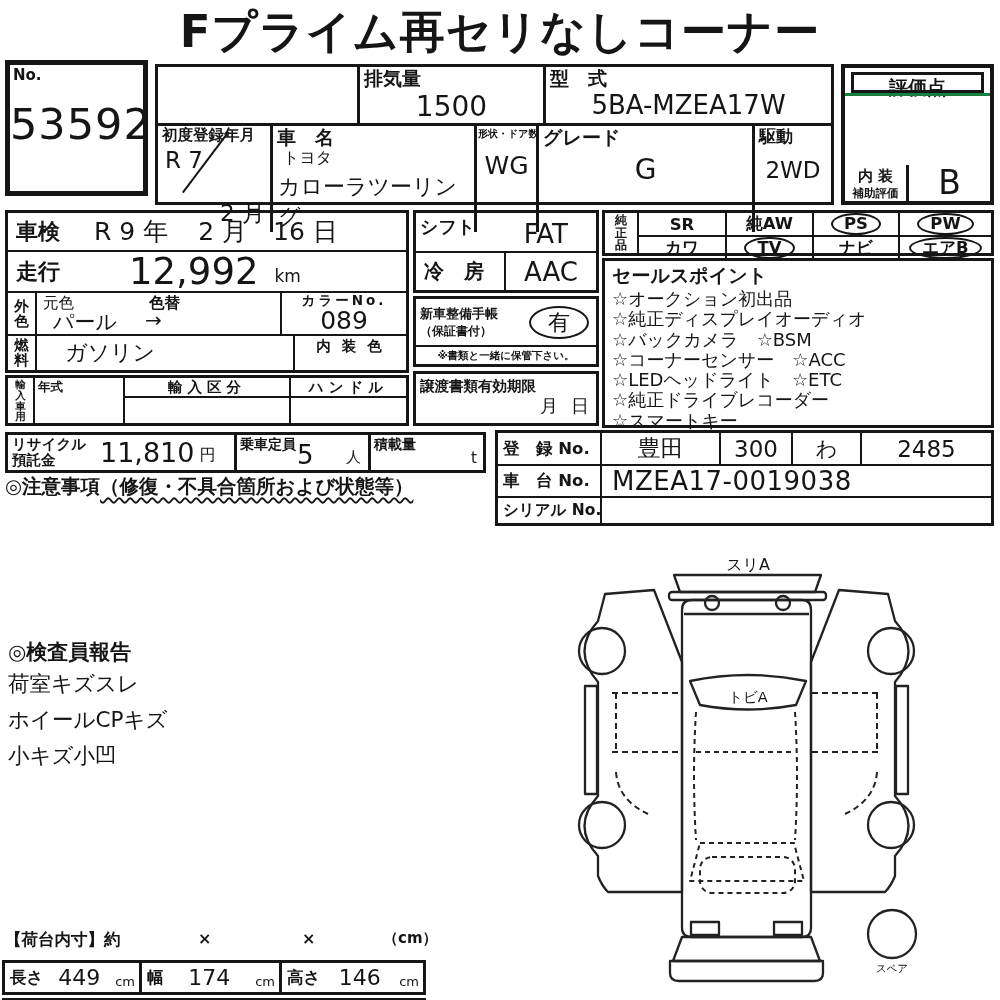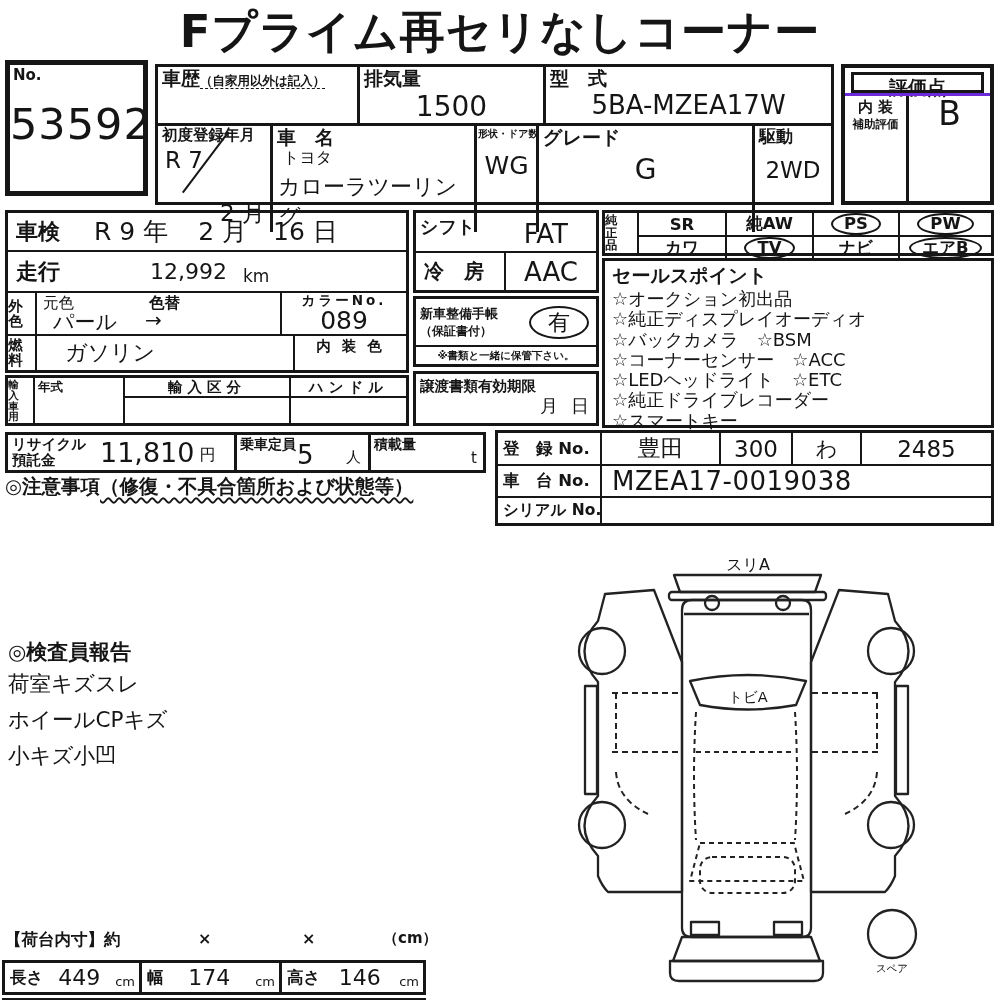--- a/index.html
+++ b/index.html
@@ -30,37 +30,37 @@
   .vt-cell:last-child { border-right:none; flex:1; }
   .cell-h { font-weight:bold; font-size:19px; line-height:1.1; padding:1px 4px; white-space:nowrap; }
   .cell-v { text-align:center; }
   .note-dash { font-size:12.5px; border-bottom:1.5px dashed #161616; font-weight:bold; }
   .diag-line { position:absolute; left:24px; top:66px; width:76px; border-top:2.5px solid #161616; transform-origin:left top; transform:rotate(-53deg); }
 
   
   #rating-box { left:841px; top:64px; width:153px; height:141px; border:4px solid #161616; display:flex; flex-direction:column; }
   #rating-head { margin:4px 6px 0 6px; border:3px solid #161616; text-align:center; font-weight:bold; font-size:19px; line-height:24px; height:21px; }
   #rating-score { text-align:center; font-size:53px; line-height:62px; height:64px; letter-spacing:6px; font-weight:500; }
-  #rating-bottom { border-top:3px solid #6d28d9; flex:1; display:flex; }
+  #rating-bottom { border-top:3px solid #15803d; flex:1; display:flex;align-items:flex-end; }
   #rating-int-label { width:64px; border-right:3px solid #161616; text-align:center; padding-top:2px; }
   #rating-int-label .l1 { font-size:15px; font-weight:bold; }
   #rating-int-label .l2 { font-size:11.5px; font-weight:bold; }
   #rating-int-grade { flex:1; text-align:center; font-size:33px; line-height:36px; }
 
   
   #spec-table { left:5px; top:210px; width:404px; height:163px; display:flex; flex-direction:column; }
   .sp-row { border-bottom:2px solid #161616; display:flex; align-items:center; }
-  .vlab { border-right:2px solid #161616; align-self:stretch; display:flex; align-items:center; font-weight:bold; }
+  .vlab { border-right:2px solid #161616; align-self:stretch; display:flex; align-items:center; justify-content:center; font-weight:bold; }
   .vlab span { display:block; width:1.05em; word-break:break-all; line-height:1.03; text-align:center; }
   #row-shaken { height:39px; }
   #row-shaken .lab { font-size:22px; font-weight:bold; padding-left:8px; width:86px; }
   #row-shaken .v { font-size:25px; }
   #row-mileage { height:41px; }
   #row-mileage .lab { font-size:22px; font-weight:bold; padding-left:8px; width:86px; }
-  #row-mileage .v { font-size:22px; margin-left:56px; }
+  #row-mileage .v { font-size:37px; margin-left:35px; }
   #row-mileage .u { font-size:17px; margin-left:16px; margin-top:8px; }
   #row-color { height:43px; align-items:stretch; }
   #row-color .vlab { width:29px; font-size:14.5px; }
   #color-mid { width:245px; border-right:2px solid #161616; position:relative; }
   #color-mid .h1 { position:absolute; left:6px; top:0; font-size:15.5px; font-weight:normal; }
   #color-mid .h2 { position:absolute; left:112px; top:0; font-size:15.5px; font-weight:bold; }
   #color-mid .cv { position:absolute; left:16px; top:15px; font-size:21px; }
   #color-mid .ar { position:absolute; left:108px; top:15px; font-size:20px; }
   #color-no { flex:1; text-align:center; }
   #color-no .h { font-size:13.5px; font-weight:bold; letter-spacing:3px; line-height:15px; }
@@ -166,21 +166,20 @@
 <div id="title" class="abs">Fプライム再セリなしコーナー</div>
 
 <div id="no-box" class="abs">
   <div class="no-lab">No.</div>
   <div class="no-val">53592</div>
 </div>
 
 <div id="vehicle-table" class="abs bd">
   <div class="vt-row1">
     <div class="vt-cell" style="width:202px">
-      <div class="cell-h"><span>車歴</span><span class="note-dash">（自家用以外は記入）</span></div>
     </div>
     <div class="vt-cell" style="width:186px">
       <div class="cell-h">排気量</div>
       <div class="cell-v" style="font-size:28px">1500</div>
     </div>
     <div class="vt-cell">
       <div class="cell-h">型　式</div>
       <div class="cell-v" style="font-size:26px">5BA-MZEA17W</div>
     </div>
   </div>

